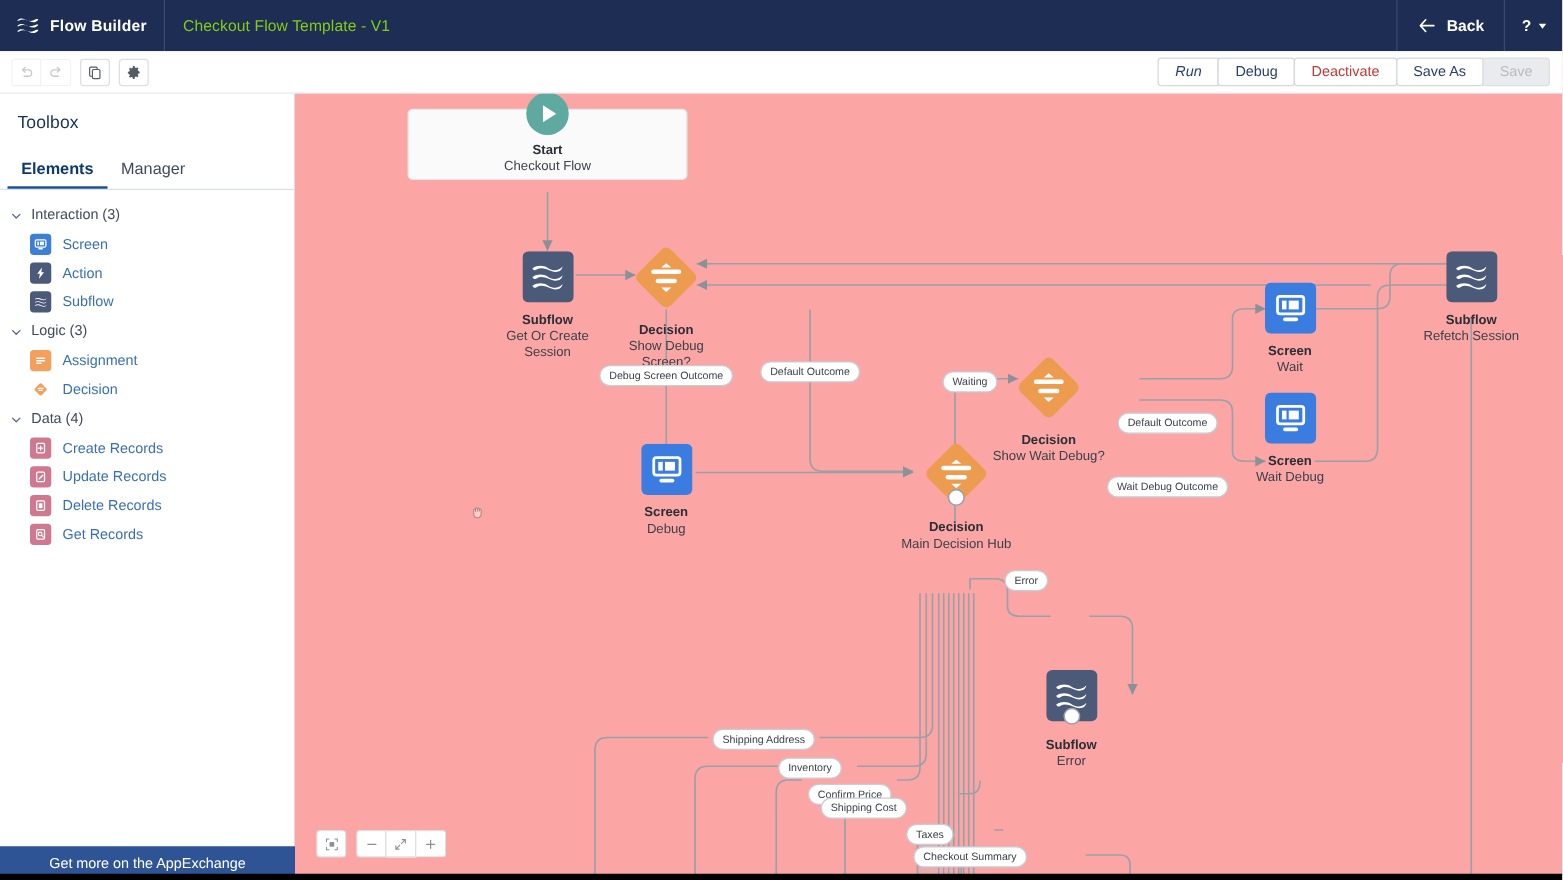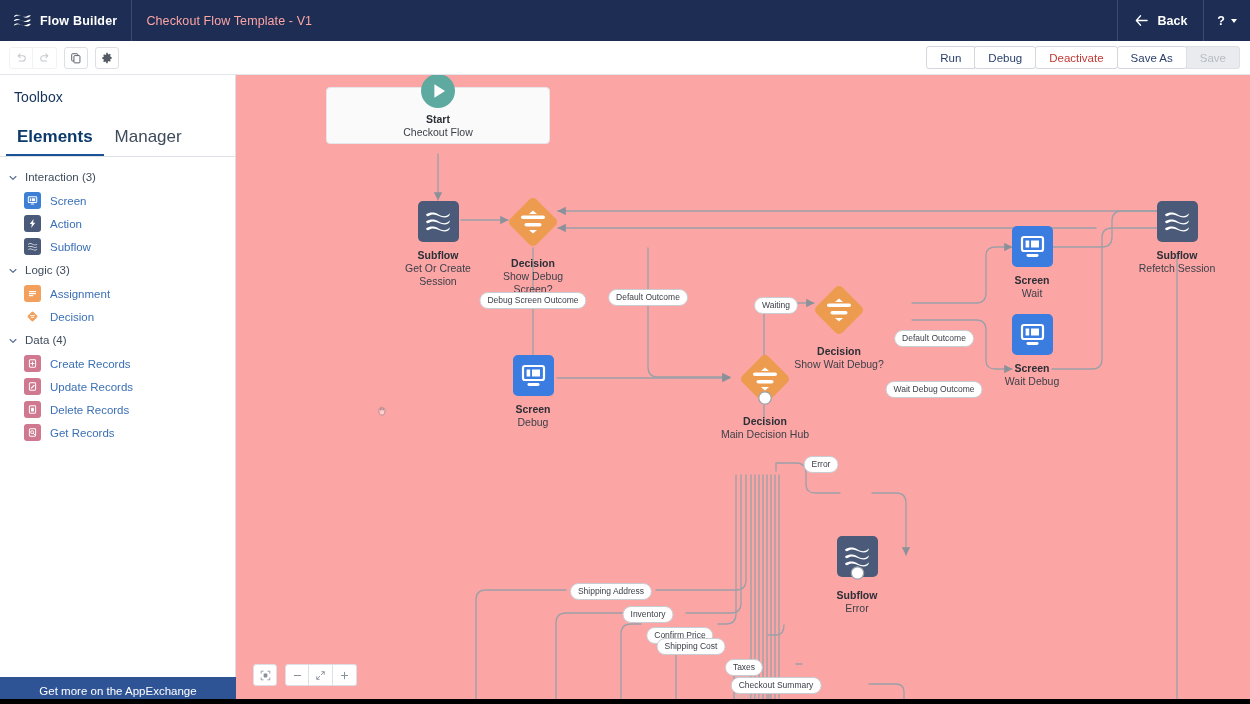--- a/index.html
+++ b/index.html
@@ -14,21 +14,21 @@
 
   
   .header {
     position: absolute; top: 0; left: 0; width: 1250px; height: 41px;
     background: #1d2d53; color: #fff; display: flex; align-items: center;
   }
   .hdr-logo-box { display:flex; align-items:center; gap:9px; padding: 0 14px 0 13px; height:41px; }
   .hdr-logo-svg { width: 18px; height: 18px; display:block; }
   .hdr-app-name { font-size: 12.5px; font-weight: 700; letter-spacing:.2px; color:#fff; }
   .hdr-divider { width:1px; height:41px; background:#3a4a72; }
-  .hdr-flow-name { font-size: 12.5px; font-weight: 400; padding-left: 14px; color:#fca5a5; letter-spacing:.1px;}
+  .hdr-flow-name { font-size: 12.5px; font-weight: 400; padding-left: 14px; color:#84cc16; letter-spacing:.1px;}
   .hdr-right { margin-left:auto; display:flex; align-items:center; height:41px; }
   .hdr-btn {
     display:flex; align-items:center; gap:8px; height:41px; padding: 0 16px;
     border-left:1px solid #3a4a72; font-size:12.5px; font-weight:700; color:#fff; cursor:pointer;
   }
   .hdr-btn.help { padding: 0 13px; font-weight:700; gap:4px; }
   .back-arrow { width:15px; height:15px; display:block; }
   .caret-dn { width:0;height:0;border-left:3.5px solid transparent;border-right:3.5px solid transparent;border-top:4px solid #fff; display:inline-block; margin-left:2px;}
 
   
@@ -45,33 +45,33 @@
   .sq-btn.joined-last { border-radius:0 3px 3px 0; border-left:none; }
   .sq-btn svg { width:12px; height:12px; display:block; }
   .sq-btn.disabled { opacity:.38; cursor:default; }
 
   .btn-group-right { margin-left:auto; display:flex; align-items:center; padding-right:10px; }
   .pill-btn {
     height:23px; padding: 0 13px; border:1px solid #d4d7dc; background:#fff;
     font-size:11.5px; color:#2a3f6b; display:flex;align-items:center;justify-content:center;
     cursor:pointer; border-radius:3px; margin-left:-1px; white-space:nowrap;
   }
-  .pill-btn:first-child { border-radius:3px 0 0 3px; margin-left:16px; }
+  .pill-btn:first-child { border-radius:3px 0 0 3px; margin-left:16px;font-style:italic; }
   .pill-btn.danger { color:#c23934; }
   .pill-btn.save-disabled { background:#e9ebee; color:#b7bcc4; border-color:#dcdfe4; border-radius:0 3px 3px 0; cursor:default;}
 
   
   .sidebar {
     position:absolute; top:75px; left:0; width:236px; height:629px;
     background:#fff; border-right:1px solid #dcdfe4;
   }
   .toolbox-title { font-size:14px; color:#16325c; padding:14px 0 13px 14px; letter-spacing:.1px; }
   .tabs { display:flex; border-bottom:1px solid #dcdfe4; padding-left:6px; }
   .tab {
-    font-size:17px; padding:9px 11px 7px 11px; color:#3e4b5b; cursor:pointer;
+    font-size:13px; padding:9px 11px 7px 11px; color:#3e4b5b; cursor:pointer;
   }
   .tab.active { color:#0b3a6b; font-weight:700; border-bottom:2px solid #1b5297; }
   .sb-body { padding-top:8px; }
   .group-head {
     display:flex; align-items:flex-end; gap:7px; padding:6px 0 6px 8px; cursor:pointer;
   }
   .chev { width:10px; height:10px; display:block; }
   .group-label { font-size:11.5px; color:#3e4b5b; font-weight:400; }
   .el-row { display:flex; align-items:center; gap:9px; padding:3px 0 3px 24px; cursor:pointer; }
   .el-icon {

